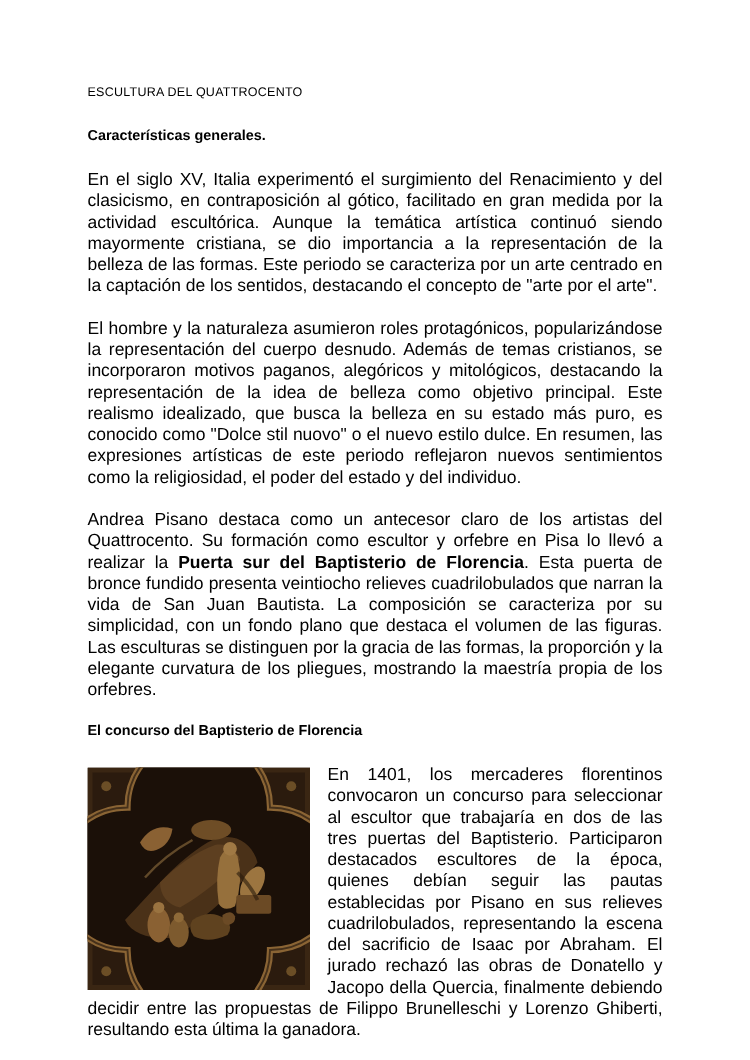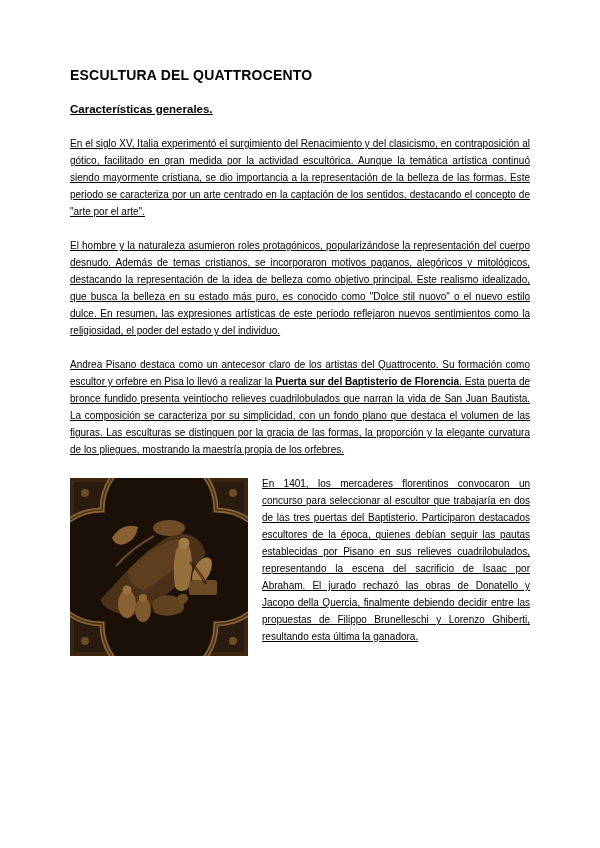--- a/index.html
+++ b/index.html
@@ -12,39 +12,37 @@
     width: 600px;
     height: 848px;
     box-sizing: border-box;
     background: #ffffff;
     padding: 66px 70px 40px 70px;
     overflow: hidden;
     font-family: "Liberation Sans", sans-serif;
     color: #000000;
   }
   .doc-title {
-    font-size: 14px;
+    font-size: 10px;
     line-height: 18px;
-    font-weight: bold;
+    font-weight: normal;
     margin: 0 0 8px 0;
     letter-spacing: 0.2px;
   }
   .doc-heading {
     font-size: 11.5px;
     line-height: 17px;
     font-weight: bold;
     margin: 17px 0 17px 0;
-    text-decoration: underline;
   }
   .doc-para {
-    font-size: 10px;
+    font-size: 14px;
     line-height: 17px;
     text-align: justify;
     margin: 0 0 17px 0;
-    text-decoration: underline;
   }
   .doc-para strong {
     font-weight: bold;
   }
   .figure-float {
     float: left;
     width: 178px;
     height: 178px;
     margin: 3px 14px 4px 0;
     display: block;
@@ -69,20 +67,21 @@
 
   <p class="doc-para">En el siglo XV, Italia experimentó el surgimiento del Renacimiento y del clasicismo, en contraposición al gótico, facilitado en gran medida por la actividad escultórica. Aunque la temática artística continuó siendo mayormente cristiana, se dio importancia a la representación de la belleza de las formas. Este periodo se caracteriza por un arte centrado en la captación de los sentidos, destacando el concepto de "arte por el arte".</p>
 
   <p class="doc-para">El hombre y la naturaleza asumieron roles protagónicos, popularizándose la representación del cuerpo desnudo. Además de temas cristianos, se incorporaron motivos paganos, alegóricos y mitológicos, destacando la representación de la idea de belleza como objetivo principal. Este realismo idealizado, que busca la belleza en su estado más puro, es conocido como "Dolce stil nuovo" o el nuevo estilo dulce. En resumen, las expresiones artísticas de este periodo reflejaron nuevos sentimientos como la religiosidad, el poder del estado y del individuo.</p>
 
 
   <p class="doc-para">
     <span>Andrea Pisano destaca como un antecesor claro de los artistas del Quattrocento. Su formación como escultor y orfebre en Pisa lo llevó a realizar la </span><strong>Puerta sur del Baptisterio de Florencia</strong><span>. Esta puerta de bronce fundido presenta veintiocho relieves cuadrilobulados que narran la vida de San Juan Bautista. La composición se caracteriza por su simplicidad, con un fondo plano que destaca el volumen de las figuras. Las esculturas se distinguen por la gracia de las formas, la proporción y la elegante curvatura de los pliegues, mostrando la maestría propia de los orfebres.</span>
   </p>
 
+  <h2 class="doc-heading">El concurso del Baptisterio de Florencia</h2>
 
   <div class="doc-para last-para">
     <span class="figure-float">
       <svg viewBox="0 0 178 178" xmlns="http://www.w3.org/2000/svg">
 
         <rect width="178" height="178" fill="#2b1b0e"></rect>
         <rect x="2" y="2" width="174" height="174" fill="none" stroke="#3a2613" stroke-width="4"></rect>
 
         <circle cx="15" cy="15" r="4" fill="#6b4e26"></circle>
         <circle cx="163" cy="15" r="4" fill="#6b4e26"></circle>

